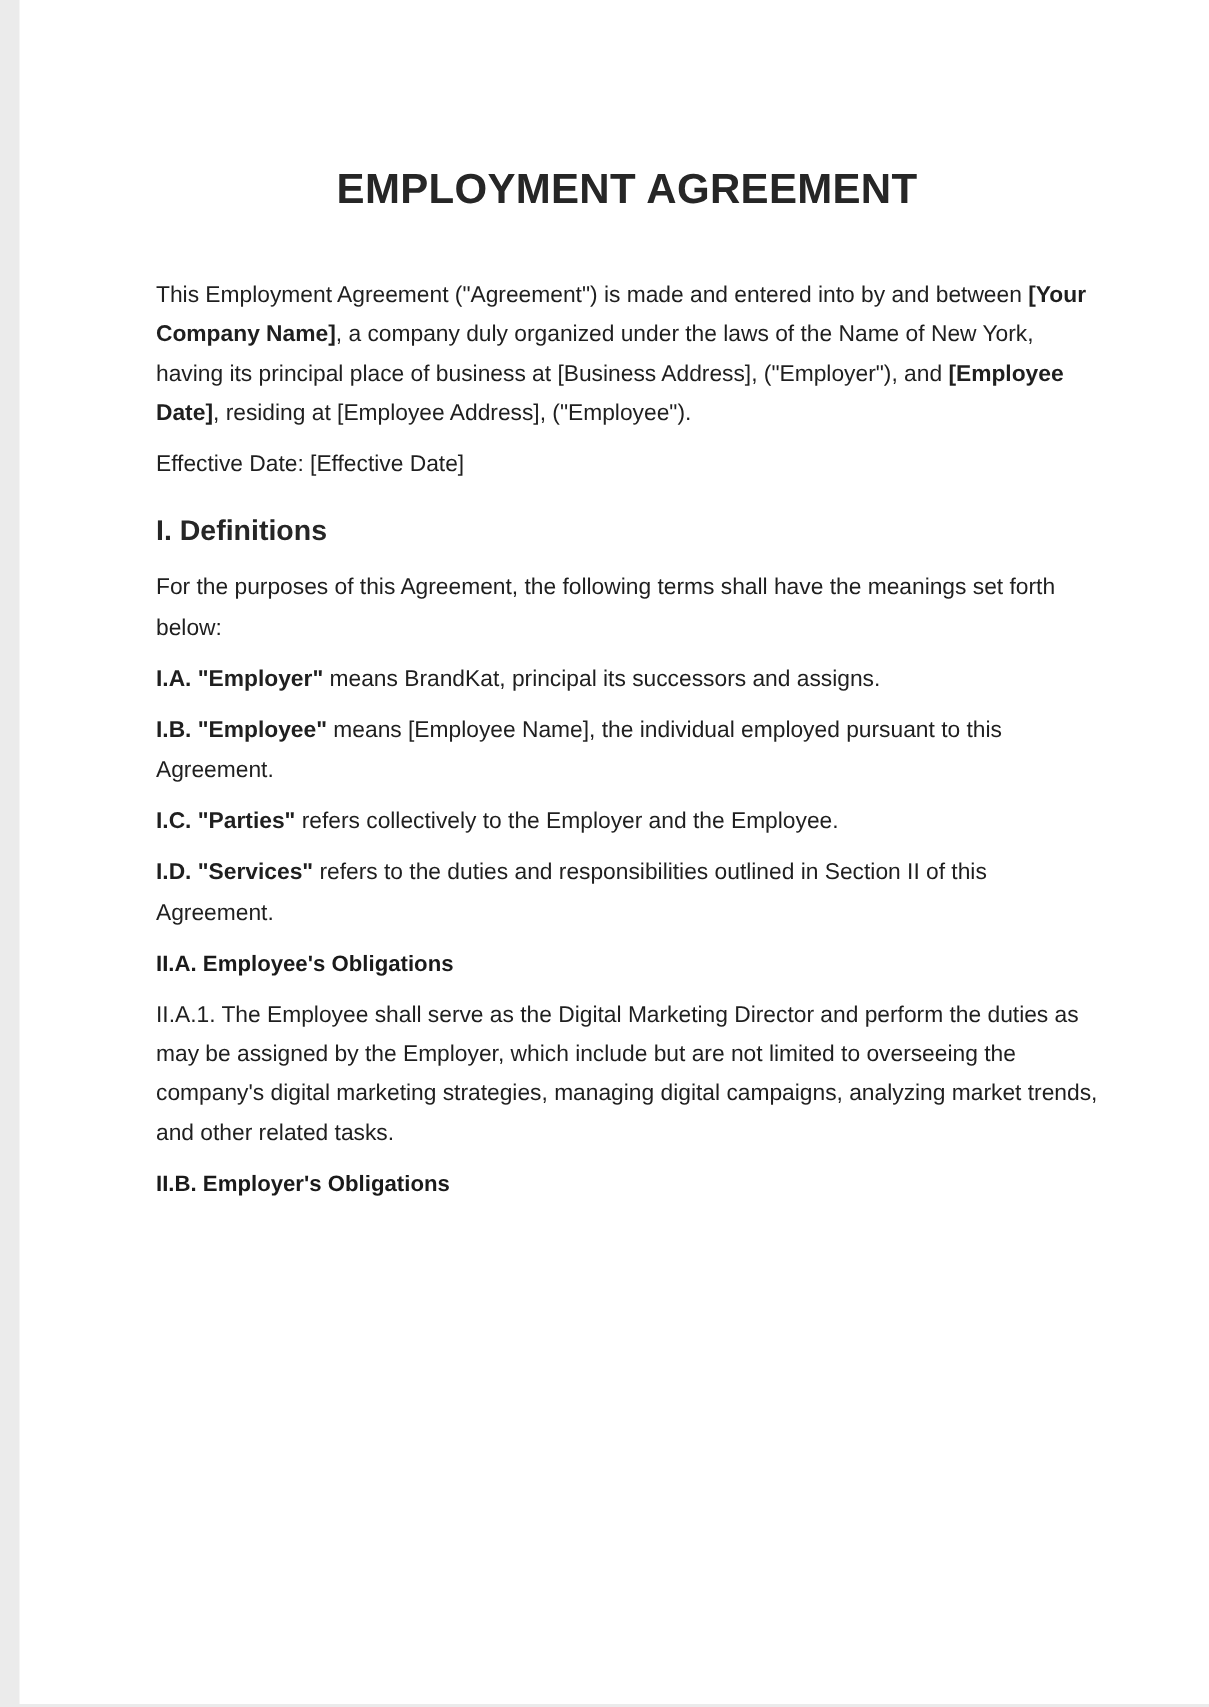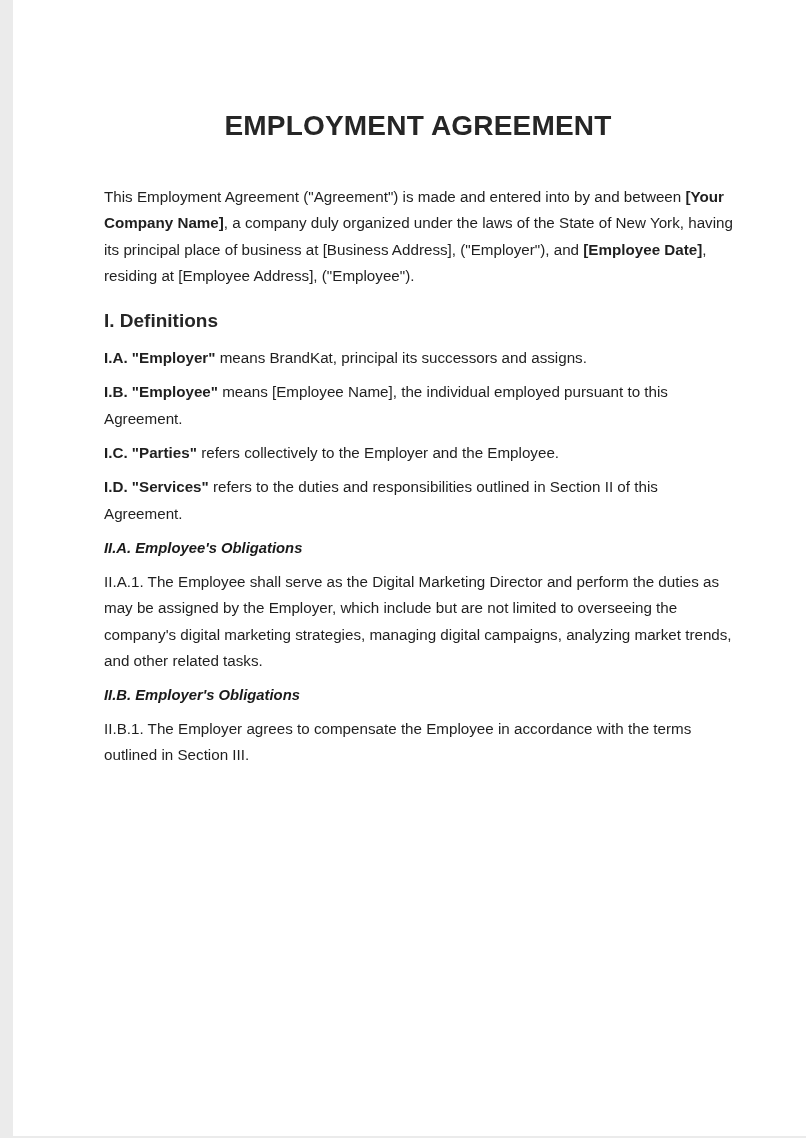--- a/index.html
+++ b/index.html
@@ -52,40 +52,40 @@
       font-weight: bold;
       color: #262626;
       line-height: 28px;
     }
     h3 {
       margin: 0 0 8px 0;
       font-size: 14.8px;
       font-weight: bold;
       line-height: 26px;
       color: #1a1a1a;
-      font-style: italic;
     }
     b { font-weight: bold; }
   </style>
 </head>
 <body>
 
 <div class="page">
   <h1 class="title">EMPLOYMENT AGREEMENT</h1>
 
   <div class="content">
-    <p><span>This Employment Agreement ("Agreement") is made and entered into by and between </span><b>[Your Company Name]</b><span>, a company duly organized under the laws of the State of New York, having its principal place of business at [Business Address], ("Employer"), and </span><b>[Employee Date]</b><span>, residing at [Employee Address], ("Employee").</span></p>
+    <p><span>This Employment Agreement ("Agreement") is made and entered into by and between </span><b>[Your Company Name]</b><span>, a company duly organized under the laws of the Name of New York, having its principal place of business at [Business Address], ("Employer"), and </span><b>[Employee Date]</b><span>, residing at [Employee Address], ("Employee").</span></p>
 
+    <p>Effective Date: [Effective Date]</p>
 
     <h2>I. Definitions</h2>
+    <p>For the purposes of this Agreement, the following terms shall have the meanings set forth below:</p>
     <p><b>I.A. "Employer"</b><span> means BrandKat, principal its successors and assigns.</span></p>
     <p><b>I.B. "Employee"</b><span> means [Employee Name], the individual employed pursuant to this Agreement.</span></p>
     <p><b>I.C. "Parties"</b><span> refers collectively to the Employer and the Employee.</span></p>
     <p><b>I.D. "Services"</b><span> refers to the duties and responsibilities outlined in Section II of this Agreement.</span></p>
 
 
     <h3>II.A. Employee's Obligations</h3>
     <p>II.A.1. The Employee shall serve as the Digital Marketing Director and perform the duties as may be assigned by the Employer, which include but are not limited to overseeing the company's digital marketing strategies, managing digital campaigns, analyzing market trends, and other related tasks.</p>
 
     <h3>II.B. Employer's Obligations</h3>
-    <p>II.B.1. The Employer agrees to compensate the Employee in accordance with the terms outlined in Section III.</p>
   </div>
 </div>
 
 </body></html>

